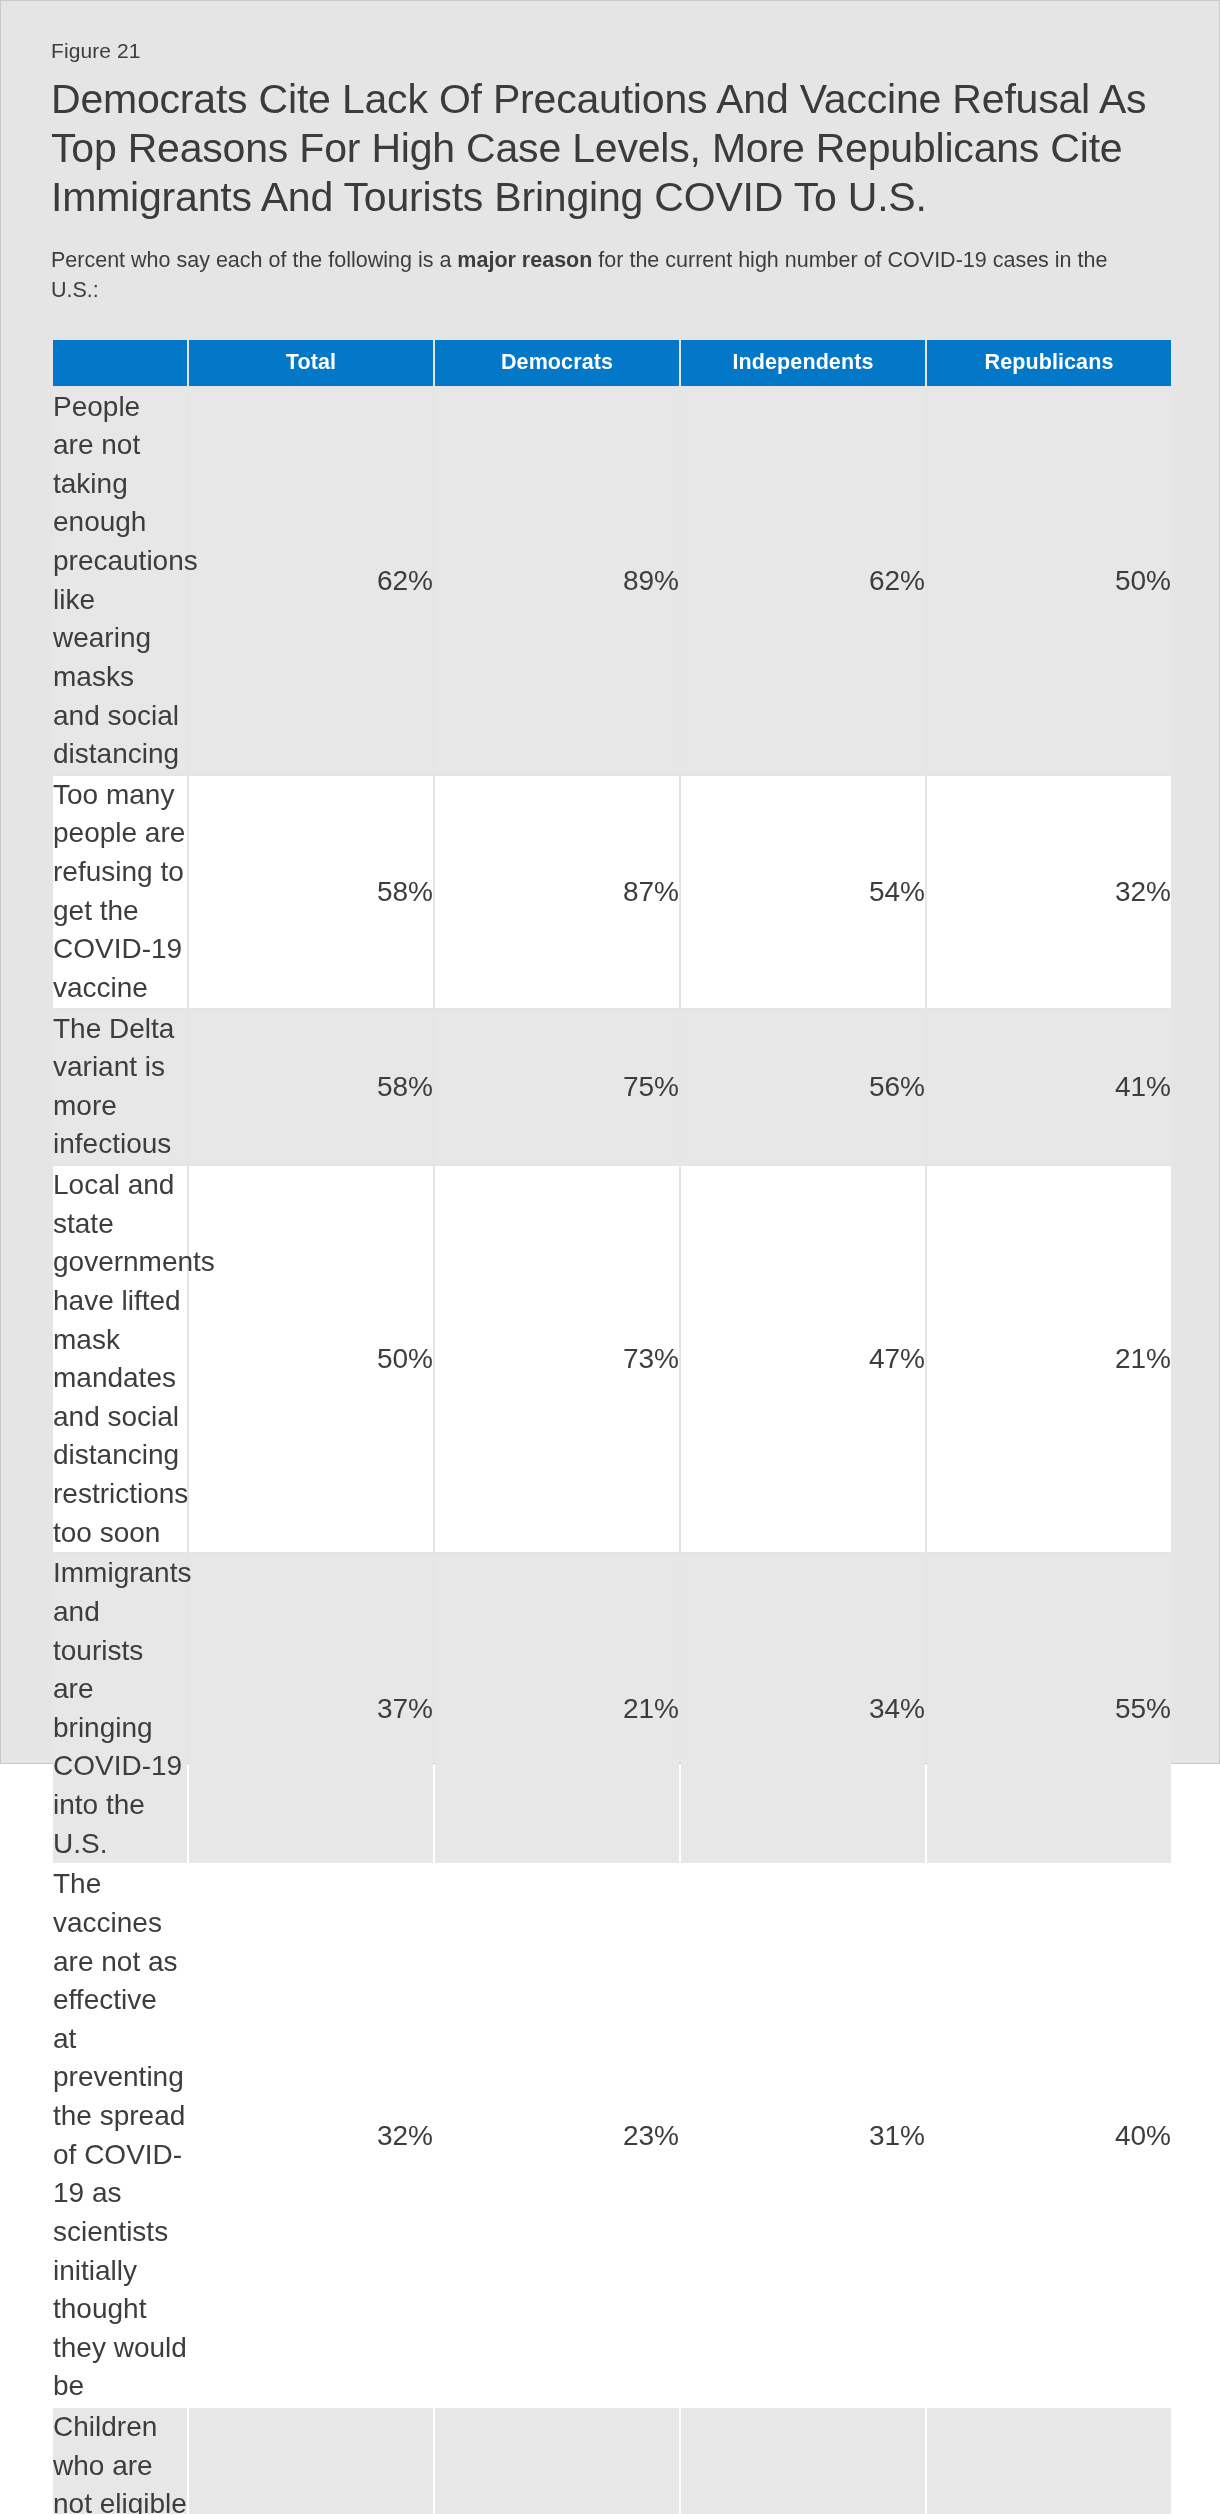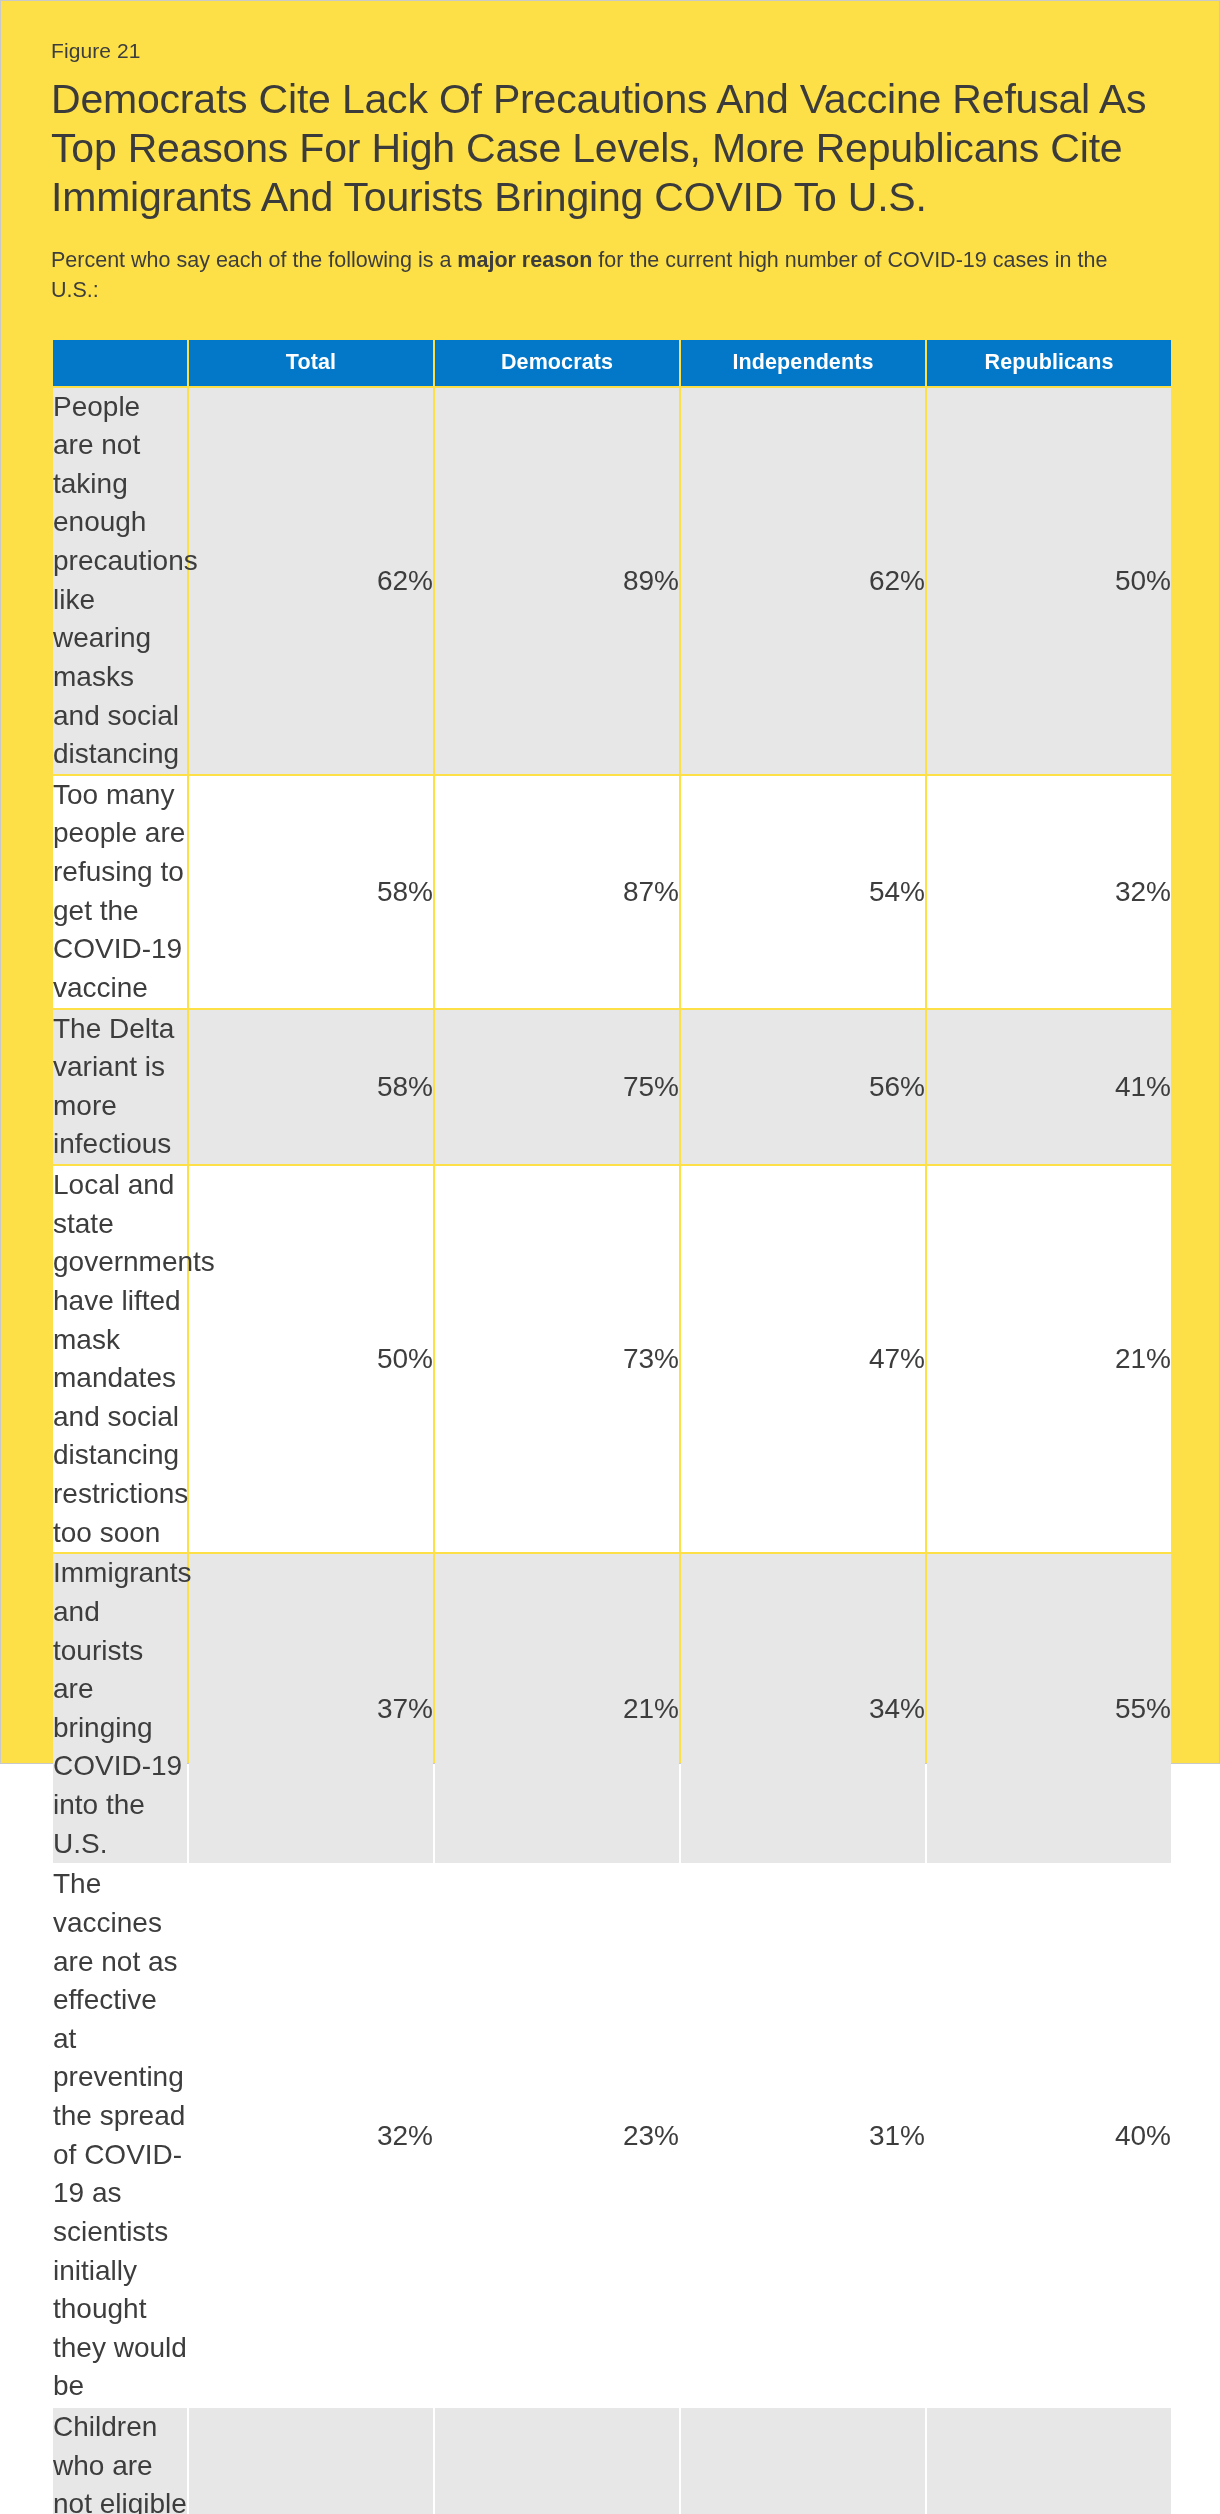--- a/index.html
+++ b/index.html
@@ -12,21 +12,21 @@
     height: 2514px;
     font-family: "Liberation Sans", sans-serif;
     -webkit-font-smoothing: antialiased;
   }
   .figure-card {
     position: relative;
     box-sizing: border-box;
     width: 1220px;
     height: 1764px;
     border: 1px solid #c9c9c9;
-    background: #fde047;
+    background: #e5e5e5;
     padding: 30px 65px 0 42px;
   }
   .figure-label {
     font-size: 21px;
     color: #3d3d3d;
     letter-spacing: 0.1px;
     margin: 8px 0 12px 8px;
   }
   .figure-title {
     font-size: 41px;

